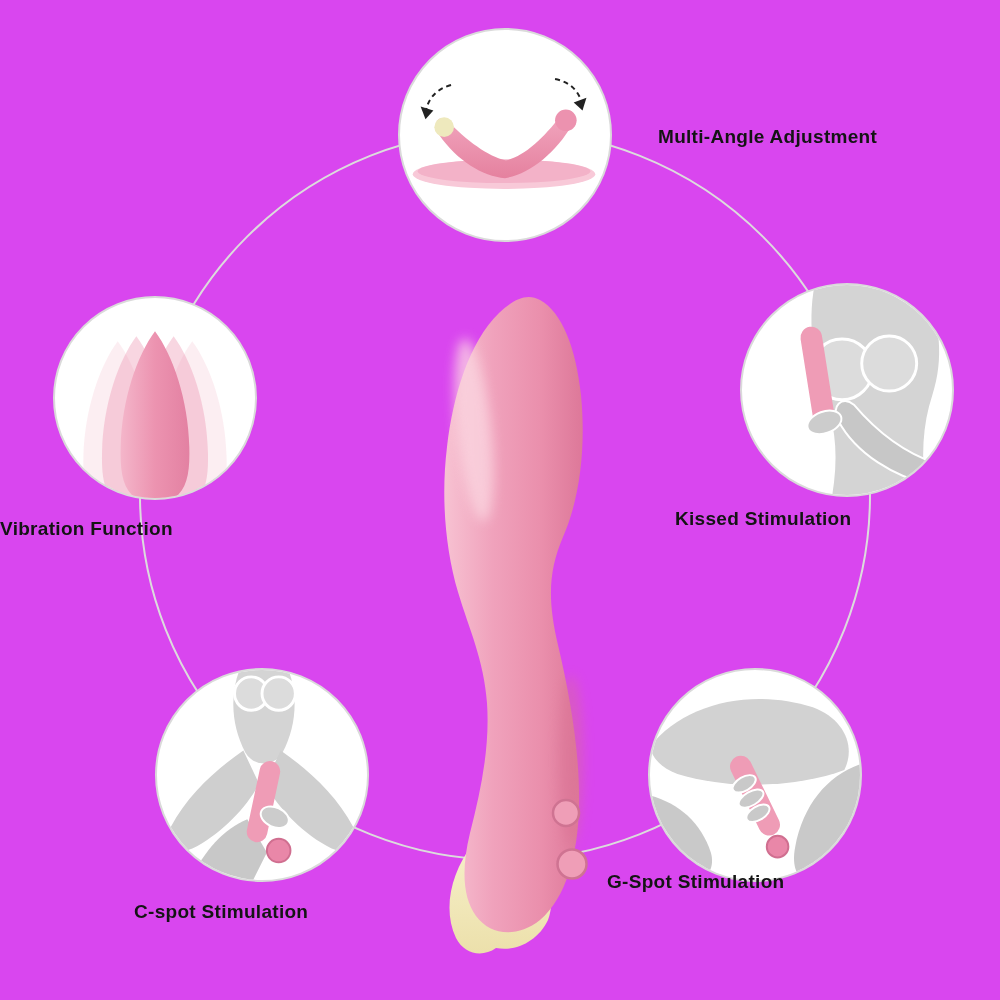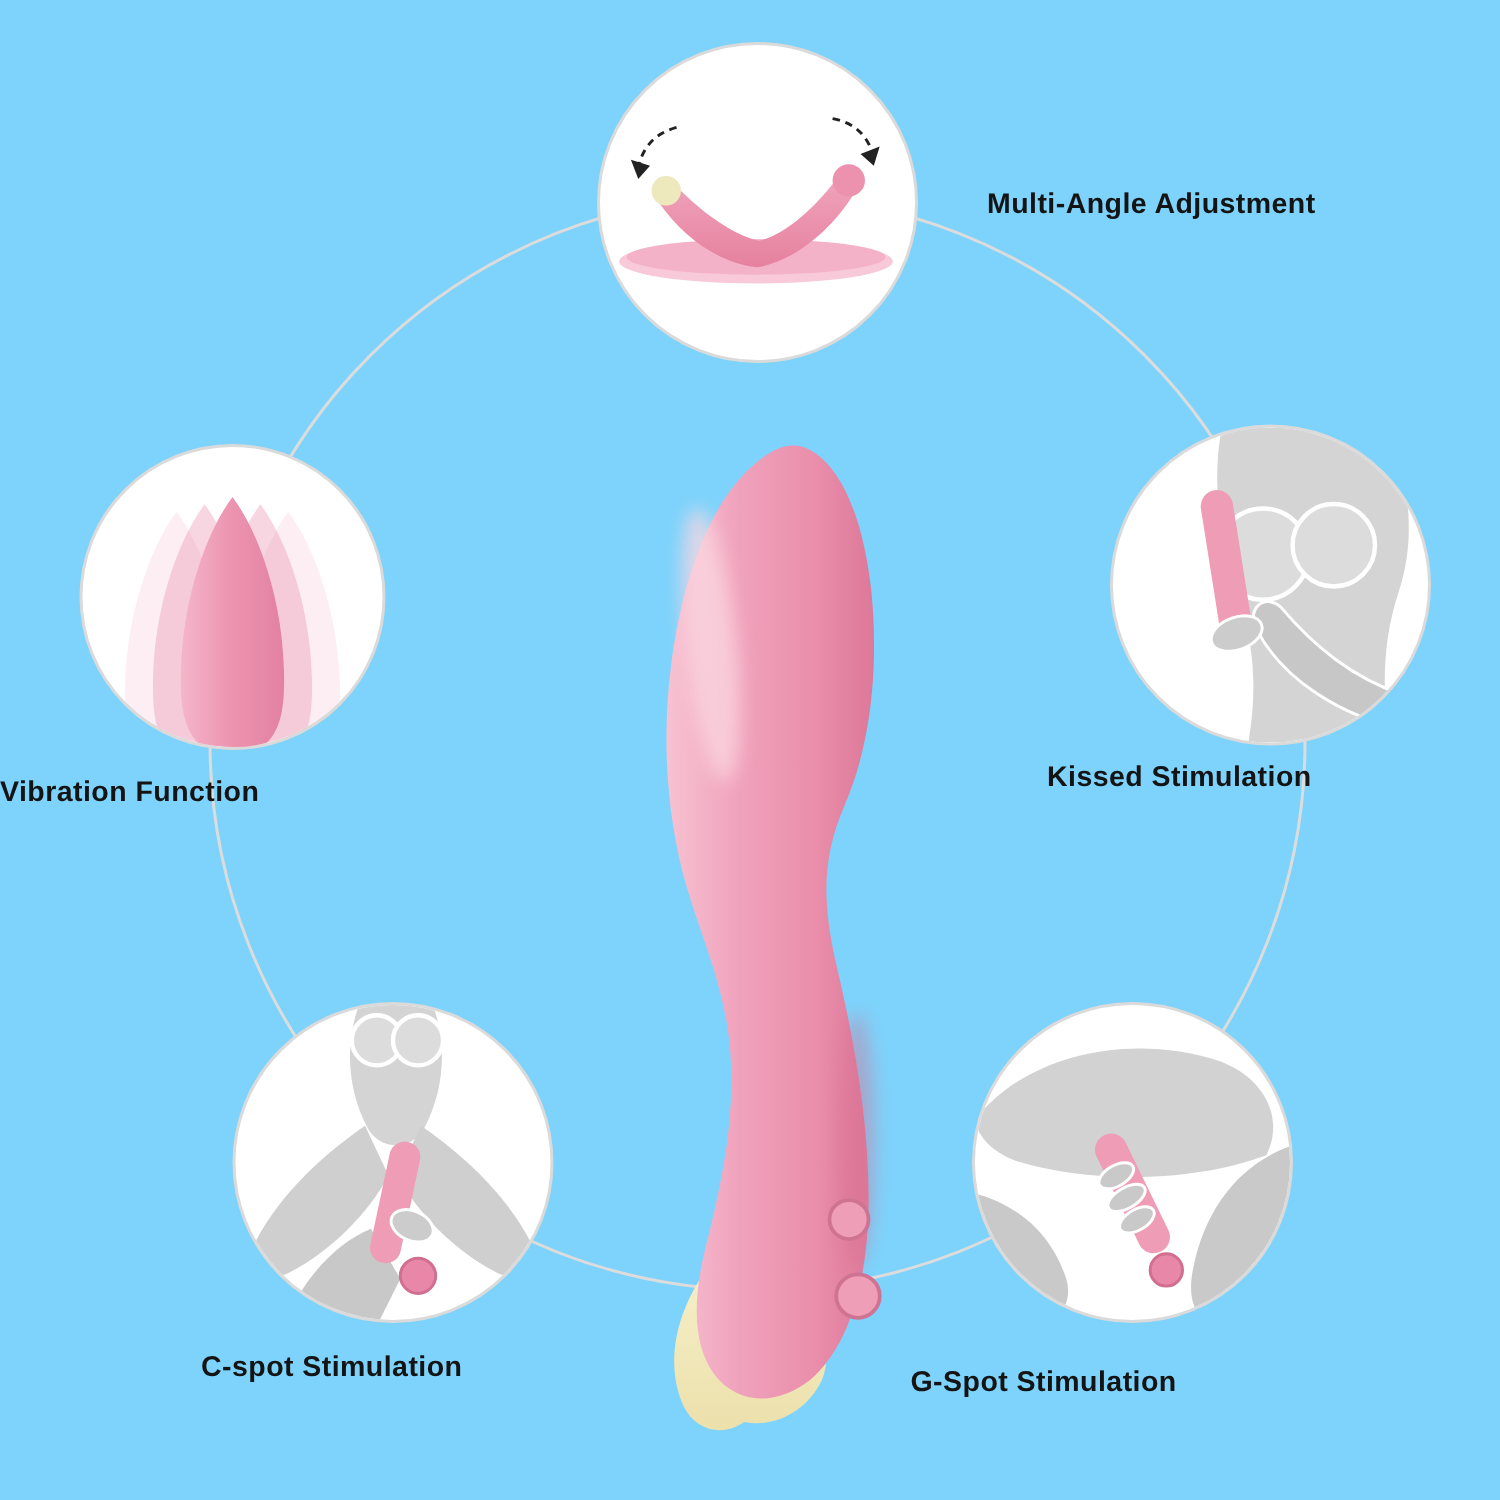--- a/index.html
+++ b/index.html
@@ -1,41 +1,41 @@
 <!DOCTYPE html>
 <html><head>
 <meta charset="utf-8">
 <style>
   html,body{margin:0;padding:0;background:#ffffff;}
   .stage{
-    position:relative;width:1000px;height:1000px;background:#7dd3fc;overflow:hidden;
+    position:relative;width:1000px;height:1000px;background:#d946ef;overflow:hidden;
     font-family:"Liberation Sans", sans-serif;
   }
   .connector{position:absolute;left:0;top:0;z-index:0;}
   .feature-circle{
     position:absolute;border-radius:50%;background:#ffffff;border:2px solid #dadada;
     overflow:hidden;box-sizing:border-box;z-index:2;
   }
   .feature-circle svg{display:block;width:100%;height:100%;}
   .product-layer{position:absolute;left:0;top:0;z-index:3;pointer-events:none;}
   .label{
     position:absolute;z-index:4;font-size:19px;font-weight:600;color:#141414;
     letter-spacing:.3px;white-space:nowrap;
   }
   .label.center{text-align:left;width:300px;}
   .pos-multi{left:398px;top:28px;width:214px;height:214px;}
   .pos-kissed{left:740px;top:283px;width:214px;height:214px;}
   .pos-vibration{left:53px;top:296px;width:204px;height:204px;}
   .pos-cspot{left:155px;top:668px;width:214px;height:214px;}
   .pos-gspot{left:648px;top:668px;width:214px;height:214px;}
   .lbl-multi{left:658px;top:126px;}
-  .lbl-kissed{left:698px;top:508px;}
+  .lbl-kissed{left:675px;top:508px;}
   .lbl-vibration{left:0px;top:518px;}
   .lbl-cspot{left:134px;top:901px;}
-  .lbl-gspot{left:607px;top:911px;}
+  .lbl-gspot{left:607px;top:871px;}
 </style>
 </head>
 <body>
 
 <div class="stage">
 
   <svg class="connector" width="1000" height="1000" viewBox="0 0 1000 1000">
     <circle cx="505" cy="495" r="365" fill="none" stroke="#dcdcdc" stroke-width="2"></circle>
   </svg>
 

